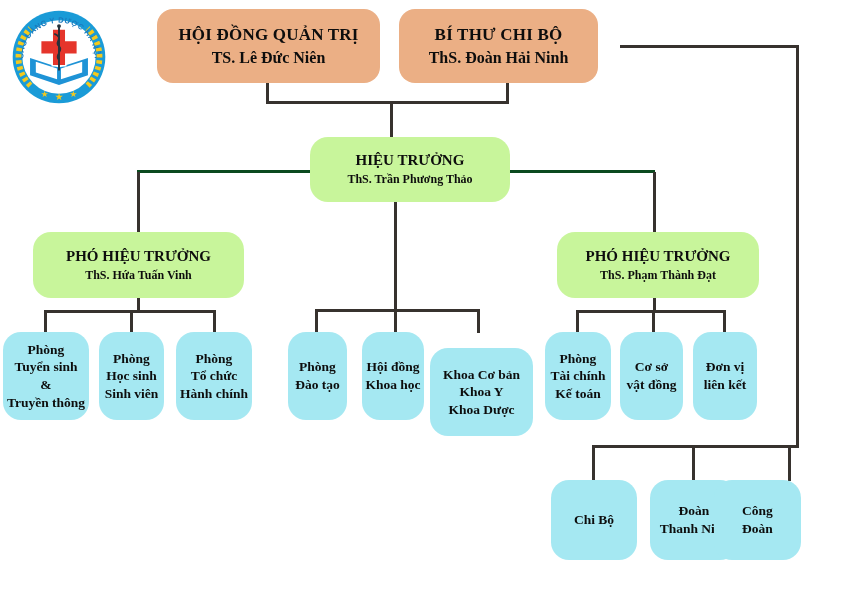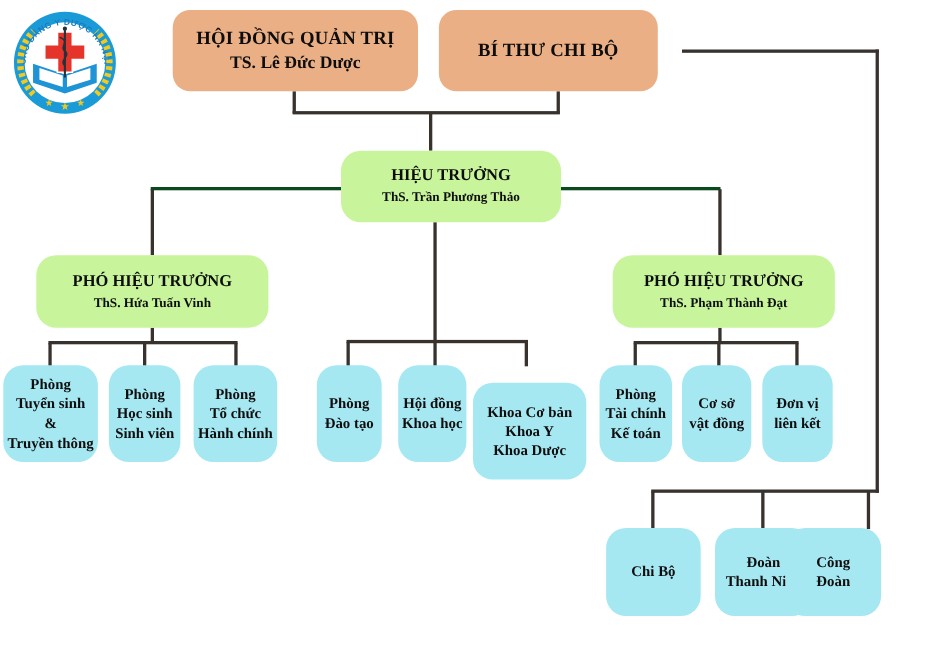--- a/index.html
+++ b/index.html
@@ -96,24 +96,25 @@
   <div class="ln" style="left:652px;top:312px;width:3px;height:21px"></div>
   <div class="ln" style="left:723px;top:312px;width:3px;height:21px"></div>
 
   <div class="ln" style="left:592px;top:445px;width:207px;height:3px"></div>
   <div class="ln" style="left:592px;top:447px;width:3px;height:34px"></div>
   <div class="ln" style="left:692px;top:447px;width:3px;height:34px"></div>
   <div class="ln" style="left:788px;top:447px;width:3px;height:34px"></div>
 
   <div class="node exec" style="left:157px;top:9px;width:223px;height:74px">
     <div class="t1">HỘI ĐỒNG QUẢN TRỊ</div>
-    <div class="t2">TS. Lê Đức Dược</div>
+    <div class="t2">TS. Lê Đức Niên</div>
   </div>
   <div class="node exec" style="left:399px;top:9px;width:199px;height:74px">
     <div class="t1">BÍ THƯ CHI BỘ</div>
+    <div class="t2">ThS. Đoàn Hải Ninh</div>
   </div>
 
   <div class="node lead" style="left:310px;top:137px;width:200px;height:65px">
     <div class="t1">HIỆU TRƯỞNG</div>
     <div class="t2">ThS. Trần Phương Thảo</div>
   </div>
 
   <div class="node lead" style="left:33px;top:232px;width:211px;height:66px">
     <div class="t1">PHÓ HIỆU TRƯỞNG</div>
     <div class="t2">ThS. Hứa Tuấn Vinh</div>

